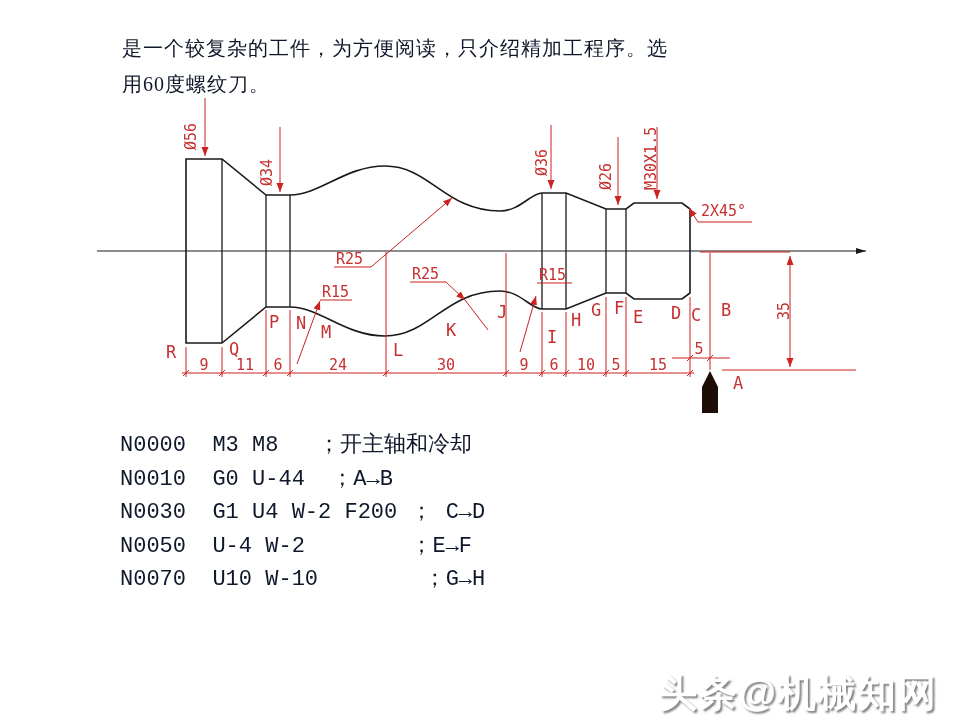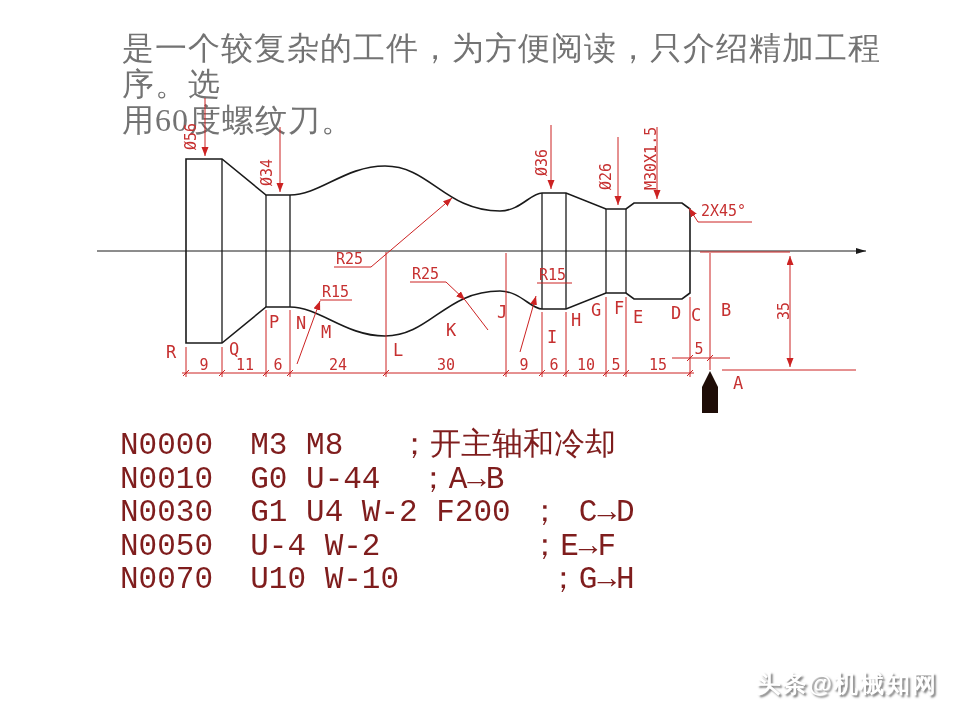--- a/index.html
+++ b/index.html
@@ -3,36 +3,36 @@
 <meta charset="utf-8">
 <style>
   html,body{margin:0;padding:0;}
   body{
     width:960px;height:720px;position:relative;background:#ffffff;overflow:hidden;
     font-family:"Liberation Sans",sans-serif;
   }
   .title{
     position:absolute;left:122px;top:30px;width:780px;
     font-family:"Liberation Serif","DejaVu Serif",serif;
-    font-size:32px;line-height:36px;color:#737373;letter-spacing:1px;
+    font-size:20px;line-height:36px;color:#0f172a;letter-spacing:1px;
   }
   .drawing-svg{position:absolute;left:0;top:0;width:960px;height:720px;}
   .bk{stroke:#1a1a1a;fill:none;}
   .rd{stroke:#cc2222;fill:none;stroke-width:1;}
   .rt{fill:#c63030;font-family:"DejaVu Sans Mono","Liberation Mono",monospace;font-size:15px;}
   .pt{fill:#c63030;font-family:"DejaVu Sans Mono","Liberation Mono",monospace;font-size:17px;}
   .program{
     position:absolute;left:120px;top:429px;
     font-family:"Liberation Mono","DejaVu Sans Mono",monospace;
-    font-size:31px;line-height:33.5px;color:#7f1d1d;
+    font-size:22px;line-height:33.5px;color:#0f172a;
   }
   .code-line{white-space:pre;height:33.5px;}
   .watermark{
     position:absolute;right:22px;top:668px;
-    font-size:24px;font-weight:bold;letter-spacing:2px;
+    font-size:38px;font-weight:bold;letter-spacing:2px;
     color:#ffffff;
     text-shadow:2px 2px 2px rgba(110,110,110,0.85), -1px -1px 1px #ffffff;
     font-family:"Liberation Sans",sans-serif;
   }
 </style>
 </head>
 <body>
 
 <div class="title">
   <div>是一个较复杂的工件，为方便阅读，只介绍精加工程序。选</div>

